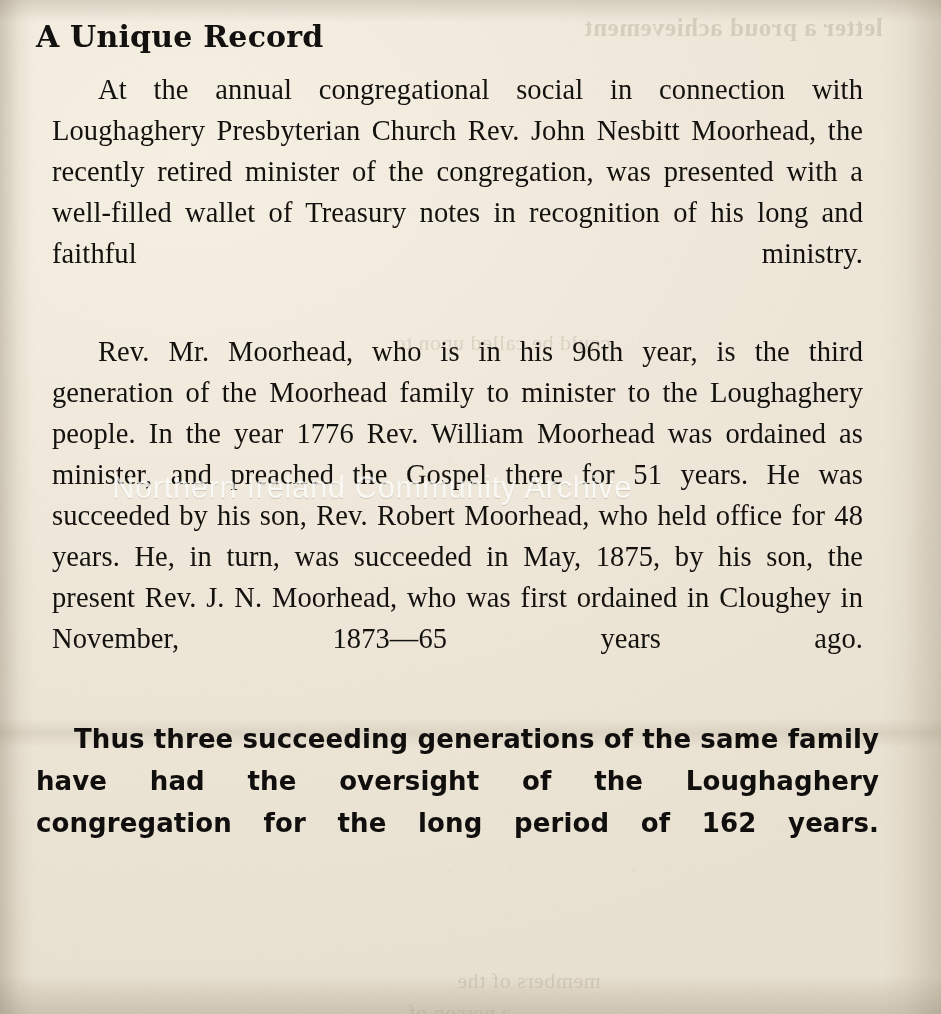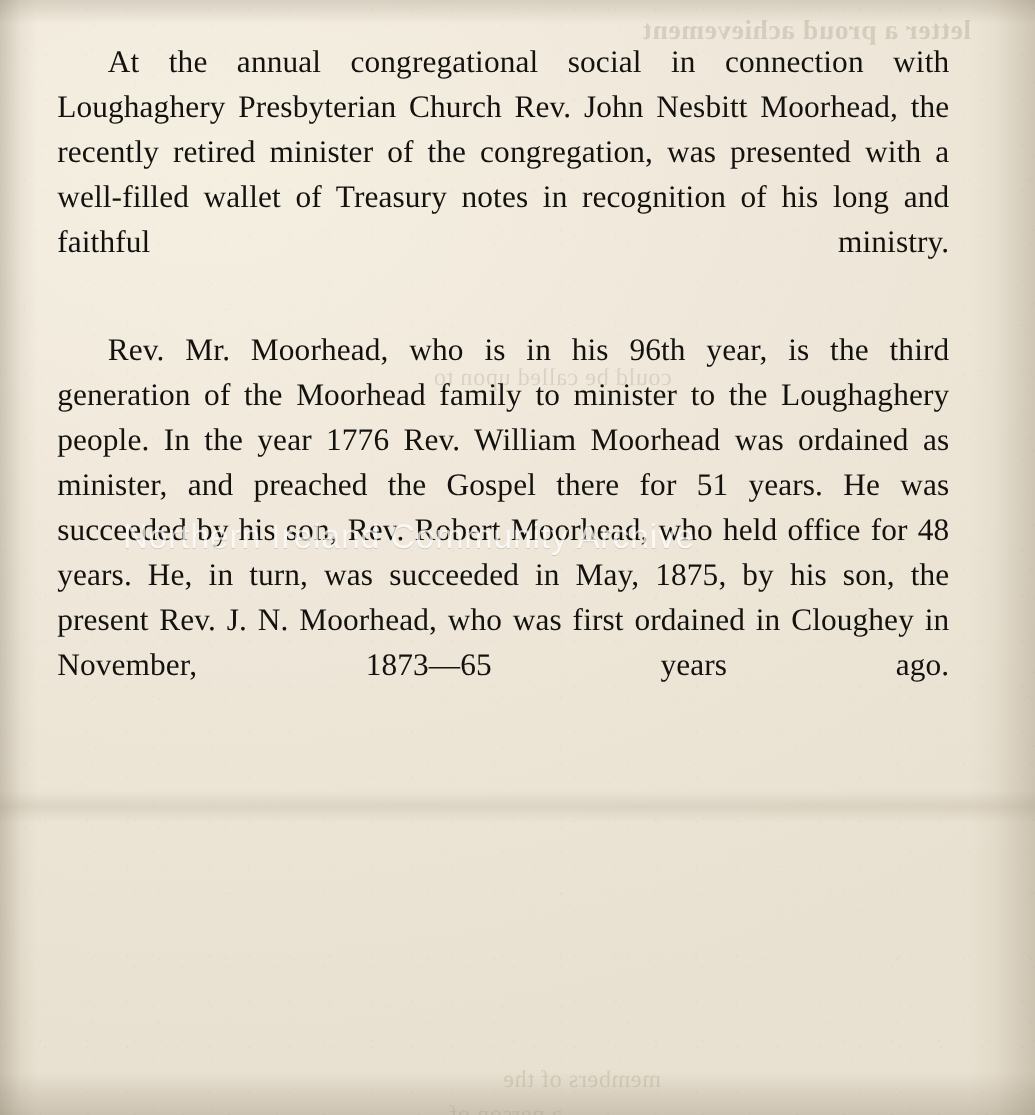--- a/index.html
+++ b/index.html
@@ -164,21 +164,23 @@
   <div class="tone tone-right"></div>
   <div class="tone tone-bottom"></div>
   <div class="tone tone-fold"></div>
 
   <div class="bleed bleed-1">letter a proud achievement</div>
   <div class="bleed bleed-2">could be called upon to</div>
   <div class="bleed bleed-3">members of the</div>
   <div class="bleed bleed-4">a person of</div>
 
   <div id="content">
+    <h1 id="headline">A Unique Record</h1>
     <p class="para first">At the annual congregational social in connection with Loughaghery Presbyterian Church Rev. John Nesbitt Moorhead, the recently retired minister of the congregation, was presented with a well-filled wallet of Treasury notes in recognition of his long and faithful ministry.</p>
     <p class="para second">Rev. Mr. Moorhead, who is in his 96th year, is the third generation of the Moorhead family to minister to the Loughaghery people.  In the year 1776 Rev. William Moorhead was ordained as minister, and preached the Gospel there for 51 years.  He was succeeded by his son, Rev. Robert Moorhead, who held office for 48 years.  He, in turn, was succeeded in May, 1875, by his son, the present Rev. J. N. Moorhead, who was first ordained in Cloughey in November, 1873—65 years ago.</p>
+    <p id="closing">Thus three succeeding generations of the same family have had the oversight of the Loughaghery congregation for the long period of 162 years.</p>
   </div>
 
   <div id="grain"></div>
 
   <div id="watermark">Northern Ireland Community Archive</div>
 
 </div>
 
 </body></html>

